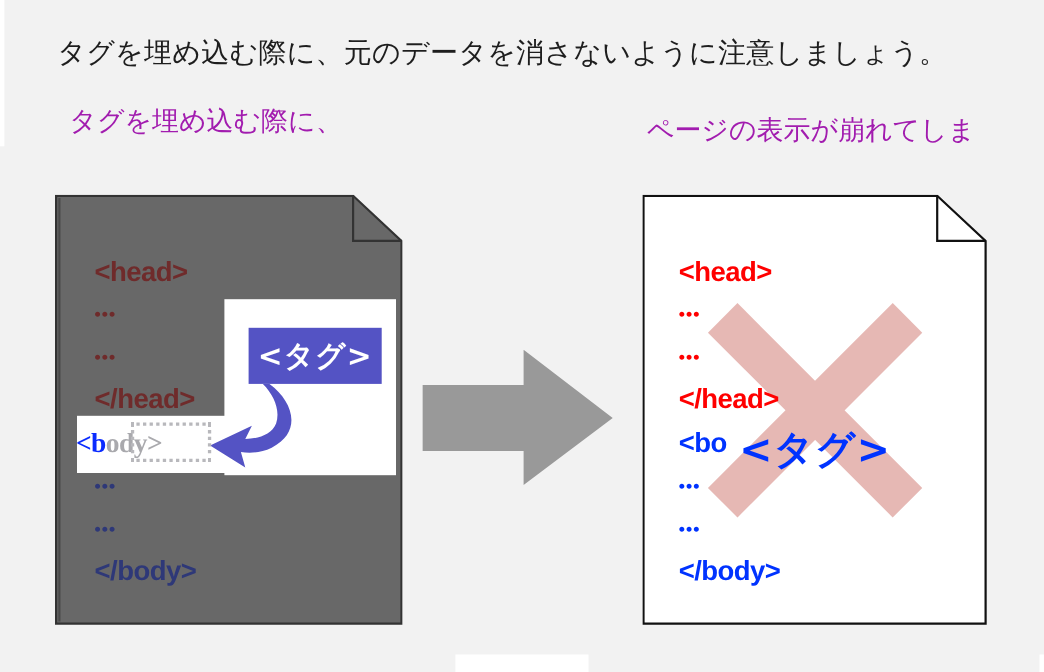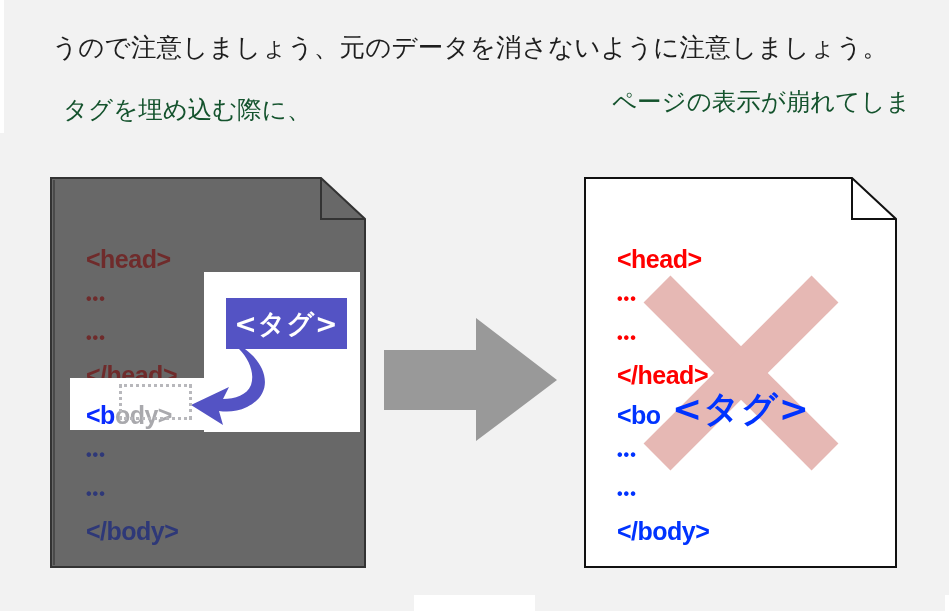--- a/index.html
+++ b/index.html
@@ -7,30 +7,30 @@
     width:949px; height:611px; position:relative; overflow:hidden;
     background:#f2f2f2;
     font-family:"DejaVu Sans", "Liberation Sans", sans-serif;
   }
   .abs { position:absolute; }
   .white-strip-left { left:0; top:0; width:4px; height:133px; background:#ffffff; }
   .white-bottom { left:414px; top:595px; width:121px; height:16px; background:#ffffff; }
   .white-bottom-right { left:945px; top:595px; width:4px; height:16px; background:#ffffff; }
 
   .title { left:52px; top:30px; font-size:25.5px; color:#1e1e1e; white-space:nowrap; letter-spacing:0.2px; }
-  .caption { font-size:24.5px; color:#14532d; line-height:35px; white-space:nowrap; }
+  .caption { font-size:24.5px; color:#a21caf; line-height:35px; white-space:nowrap; }
   .caption-left { left:63px; top:92px; }
-  .caption-right { left:588px; top:84px;margin-left:24px; }
+  .caption-right { left:588px; top:100px; }
 
   .doc { top:177px; width:313px; height:390px; }
   .doc svg { position:absolute; left:0; top:0; }
   .doc-left { left:50px; }
   .doc-right { left:584px; }
 
-  .code { position:absolute; font-family:"Liberation Sans", "DejaVu Sans", sans-serif; font-weight:bold; font-size:25px; letter-spacing:-0.5px; white-space:nowrap; line-height:1;margin-top:12px; }
+  .code { position:absolute; font-family:"Liberation Sans", "DejaVu Sans", sans-serif; font-weight:bold; font-size:25px; letter-spacing:-0.5px; white-space:nowrap; line-height:1; }
   .dots { font-size:16px; letter-spacing:1px; }
 
   .l-head { color:#6f2b2b; }
   .l-body { color:#2e3878; }
   .r-head { color:#ff0000; }
   .r-body { color:#0033ff; }
 
   .overlay-white { background:#ffffff; }
   .tag-box { left:226px; top:298px; width:121px; height:51px; background:#5453c4; color:#ffffff; font-size:27px; font-weight:bold; display:flex; align-items:center; justify-content:center; letter-spacing:1px; }
   .body-b { color:#0a2bff; }
@@ -42,21 +42,21 @@
   .x-mark { left:643px; top:275px; }
   .curved-arrow { left:185px; top:345px; }
 </style>
 </head>
 <body>
 
 <div class="abs white-strip-left"></div>
 <div class="abs white-bottom"></div>
 <div class="abs white-bottom-right"></div>
 
-<div class="abs title">うので注意しましょう、元のデータを消さないように注意しましょう。</div>
+<div class="abs title">タグを埋め込む際に、元のデータを消さないように注意しましょう。</div>
 
 <div class="abs caption caption-left">
   <div>タグを埋め込む際に、</div>
 </div>
 
 <div class="abs caption caption-right">
   <div>ページの表示が崩れてしま</div>
 </div>
 
 <div class="abs doc doc-left">
@@ -74,21 +74,21 @@
 
 <div class="abs overlay-white" style="left:204px;top:272px;width:156px;height:160px;"></div>
 <div class="abs overlay-white" style="left:70px;top:378px;width:276px;height:52px;"></div>
 
 <div class="abs tag-box">&lt;タグ&gt;</div>
 
 <svg class="abs curved-arrow" width="100" height="90" viewBox="0 0 100 90">
   <path d="M60,4 C82,20 90,48 62,62 C52,67 42,67 34,66 L38,80 L6,60 L44,42 L38,54 C50,54 62,50 66,40 C70,28 64,14 54,4 Z" fill="#5453c4"></path>
 </svg>
 
-<div class="code" style="left:86px;top:391px;">
+<div class="code" style="left:69px;top:391px;font-family:Liberation Serif, serif;">
   <span class="body-b">&lt;b</span><span class="body-rest">ody&gt;</span>
 </div>
 <div class="abs dotted-box"></div>
 
 <div class="code l-body dots" style="left:86px;top:435px;">•••</div>
 <div class="code l-body dots" style="left:86px;top:474px;">•••</div>
 <div class="code l-body" style="left:86px;top:507px;">&lt;/body&gt;</div>
 
 <svg class="abs big-arrow" width="175" height="125" viewBox="0 0 175 125">
   <path d="M0,32 L92,32 L92,0 L173,62 L92,123 L92,92 L0,92 Z" fill="#999999"></path>

